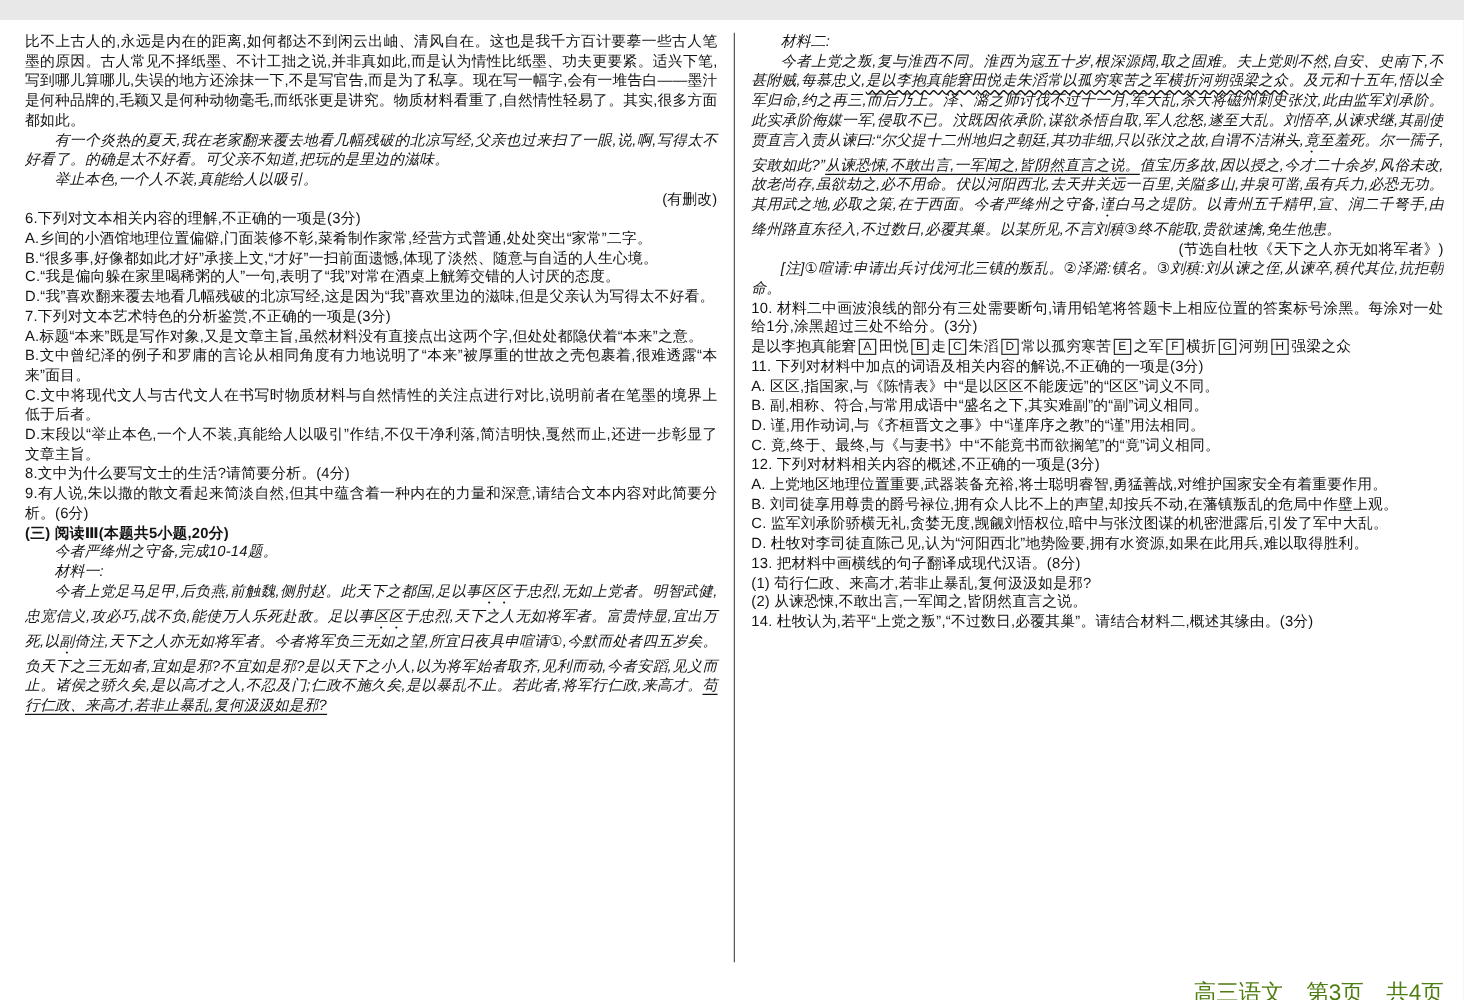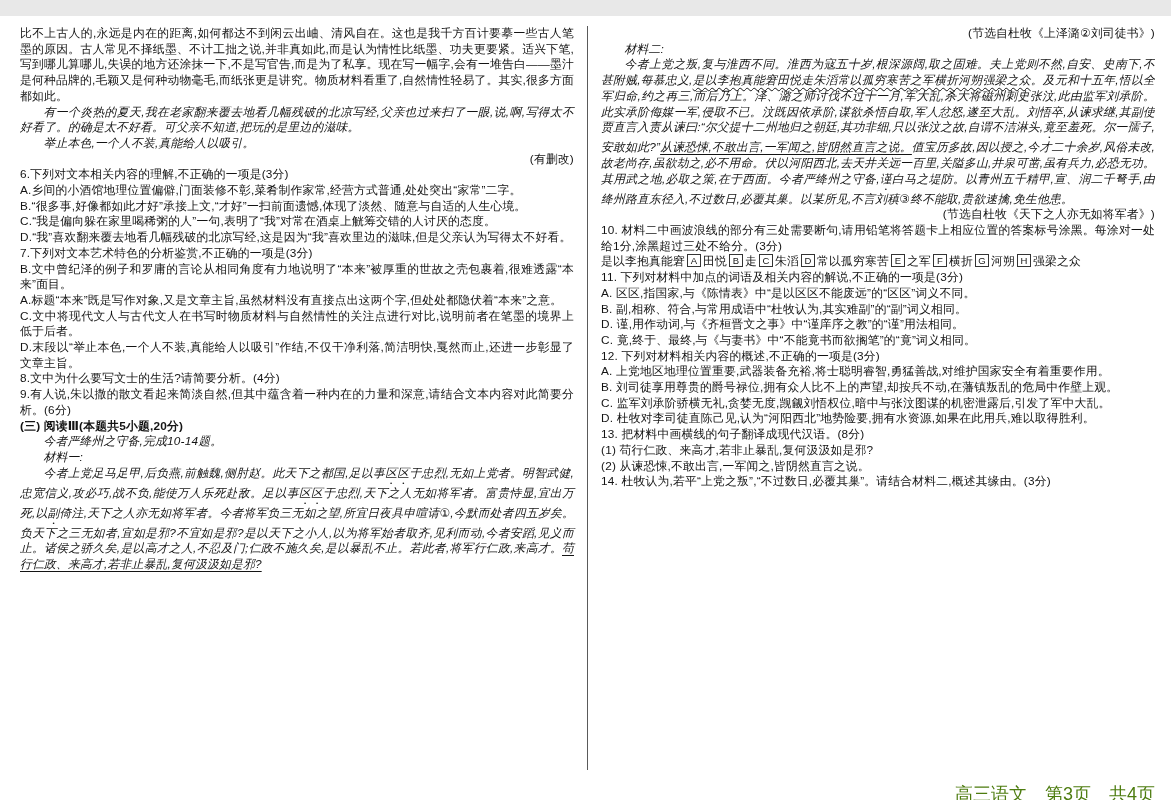--- a/index.html
+++ b/index.html
@@ -43,42 +43,42 @@
         <p><span>比不上古人的,永远是内在的距离,如何都达不到闲云出岫、清风自在。这也是我千方百计要摹一些古人笔墨的原因。古人常见不择纸墨、不计工拙之说,并非真如此,而是认为情性比纸墨、功夫更要紧。适兴下笔,写到哪儿算哪儿,失误的地方还涂抹一下,不是写官告,而是为了私享。现在写一幅字,会有一堆告白——墨汁是何种品牌的,毛颖又是何种动物毫毛,而纸张更是讲究。物质材料看重了,自然情性轻易了。其实,很多方面都如此。</span></p>
         <p class="indent"><span>有一个炎热的夏天,我在老家翻来覆去地看几幅残破的北凉写经,父亲也过来扫了一眼,说,啊,写得太不好看了。的确是太不好看。可父亲不知道,把玩的是里边的滋味。</span></p>
         <p class="indent"><span>举止本色,一个人不装,真能给人以吸引。</span></p>
         <p class="right"><span>(有删改)</span></p>
         <p><span>6.下列对文本相关内容的理解,不正确的一项是(3分)</span></p>
         <p><span>A.乡间的小酒馆地理位置偏僻,门面装修不彰,菜肴制作家常,经营方式普通,处处突出“家常”二字。</span></p>
         <p><span>B.“很多事,好像都如此才好”承接上文,“才好”一扫前面遗憾,体现了淡然、随意与自适的人生心境。</span></p>
         <p><span>C.“我是偏向躲在家里喝稀粥的人”一句,表明了“我”对常在酒桌上觥筹交错的人讨厌的态度。</span></p>
         <p><span>D.“我”喜欢翻来覆去地看几幅残破的北凉写经,这是因为“我”喜欢里边的滋味,但是父亲认为写得太不好看。</span></p>
         <p><span>7.下列对文本艺术特色的分析鉴赏,不正确的一项是(3分)</span></p>
+        <p><span>A.标题“本来”既是写作对象,又是文章主旨,虽然材料没有直接点出这两个字,但处处都隐伏着“本来”之意。</span></p>
         <p><span>B.文中曾纪泽的例子和罗庸的言论从相同角度有力地说明了“本来”被厚重的世故之壳包裹着,很难透露“本来”面目。</span></p>
-        <p><span>A.标题“本来”既是写作对象,又是文章主旨,虽然材料没有直接点出这两个字,但处处都隐伏着“本来”之意。</span></p>
         <p><span>C.文中将现代文人与古代文人在书写时物质材料与自然情性的关注点进行对比,说明前者在笔墨的境界上低于后者。</span></p>
         <p><span>D.末段以“举止本色,一个人不装,真能给人以吸引”作结,不仅干净利落,简洁明快,戛然而止,还进一步彰显了文章主旨。</span></p>
         <p><span>8.文中为什么要写文士的生活?请简要分析。(4分)</span></p>
         <p><span>9.有人说,朱以撒的散文看起来简淡自然,但其中蕴含着一种内在的力量和深意,请结合文本内容对此简要分析。(6分)</span></p>
         <p class="bold"><span>(三) 阅读Ⅲ(本题共5小题,20分)</span></p>
         <p class="indent"><span>今者严绛州之守备,完成10-14题。</span></p>
         <p class="indent"><span>材料一:</span></p>
         <p class="indent"><span>今者上党足马足甲,后负燕,前触魏,侧肘赵。此天下之都国,足以事</span><span class="dots">区区</span><span>于忠烈,无如上党者。明智武健,忠宽信义,攻必巧,战不负,能使万人乐死赴敌。足以事</span><span class="dots">区区</span><span>于忠烈,天下之人无如将军者。富贵恃显,宜出万死,以</span><span class="dots">副</span><span>倚注,天下之人亦无如将军者。今者将军负三无如之望,所宜日夜具申喧请①,今默而处者四五岁矣。负天下之三无如者,宜如是邪?不宜如是邪?是以天下之小人,以为将军始者取齐,见利而动,今者安蹈,见义而止。诸侯之骄久矣,是以高才之人,不忍及门;仁政不施久矣,是以暴乱不止。若此者,将军行仁政,来高才。</span><span class="u">苟行仁政、来高才,若非止暴乱,复何汲汲如是邪?</span></p>
       </div>
     <div class="divider"></div>
     <div class="col col-right" id="col-right">
-        <p class="right"><span>(节选自杜牧《上泽潞②刘司徒书》)</span></p>
         <p class="indent"><span>材料二:</span></p>
         <p class="indent"><span>今者上党之叛,复与淮西不同。淮西为寇五十岁,根深源阔,取之固难。夫上党则不然,自安、史南下,不甚附贼,每慕忠义,</span><span class="wavy">是以李抱真能窘田悦走朱滔常以孤穷寒苦之军横折河朔强梁之众</span><span>。及元和十五年,悟以全军归命,约之再三,而后乃上。泽、潞之师讨伐不过十一月,军大乱,杀大将磁州刺史张汶,此由监军刘承阶。此实承阶侮媒一军,侵取不已。汶既因依承阶,谋欲杀悟自取,军人忿怒,遂至大乱。刘悟卒,从谏求继,其副使贾直言入责从谏曰:“尔父提十二州地归之朝廷,其功非细,只以张汶之故,自谓不洁淋头,</span><span class="dots">竟</span><span>至羞死。尔一孺子,安敢如此?”</span><span class="u">从谏恐悚,不敢出言,一军闻之,皆阴然直言之说。</span><span>值宝历多故,因以授之,今才二十余岁,风俗未改,故老尚存,虽欲劫之,必不用命。伏以河阳西北,去天井关远一百里,关隘多山,井泉可凿,虽有兵力,必恐无功。其用武之地,必取之策,在于西面。今者严绛州之守备,</span><span class="dots">谨</span><span>白马之堤防。以青州五千精甲,宣、润二千弩手,由绛州路直东径入,不过数日,必覆其巢。以某所见,不言刘稹③终不能取,贵欲速擒,免生他患。</span></p>
         <p class="right"><span>(节选自杜牧《天下之人亦无如将军者》)</span></p>
+        <p class="indent"><span>[注]①喧请:申请出兵讨伐河北三镇的叛乱。②泽潞:镇名。③刘稹:刘从谏之侄,从谏卒,稹代其位,抗拒朝命。</span></p>
         <p><span>10. 材料二中画波浪线的部分有三处需要断句,请用铅笔将答题卡上相应位置的答案标号涂黑。每涂对一处给1分,涂黑超过三处不给分。(3分)</span></p>
         <p><span>是以李抱真能窘</span><span class="box">A</span><span>田悦</span><span class="box">B</span><span>走</span><span class="box">C</span><span>朱滔</span><span class="box">D</span><span>常以孤穷寒苦</span><span class="box">E</span><span>之军</span><span class="box">F</span><span>横折</span><span class="box">G</span><span>河朔</span><span class="box">H</span><span>强梁之众</span></p>
         <p><span>11. 下列对材料中加点的词语及相关内容的解说,不正确的一项是(3分)</span></p>
         <p><span>A. 区区,指国家,与《陈情表》中“是以区区不能废远”的“区区”词义不同。</span></p>
-        <p><span>B. 副,相称、符合,与常用成语中“杜牧认为,其实难副”的“副”词义相同。</span></p>
+        <p><span>B. 副,相称、符合,与常用成语中“盛名之下,其实难副”的“副”词义相同。</span></p>
         <p><span>D. 谨,用作动词,与《齐桓晋文之事》中“谨庠序之教”的“谨”用法相同。</span></p>
         <p><span>C. 竟,终于、最终,与《与妻书》中“不能竟书而欲搁笔”的“竟”词义相同。</span></p>
         <p><span>12. 下列对材料相关内容的概述,不正确的一项是(3分)</span></p>
         <p><span>A. 上党地区地理位置重要,武器装备充裕,将士聪明睿智,勇猛善战,对维护国家安全有着重要作用。</span></p>
         <p><span>B. 刘司徒享用尊贵的爵号禄位,拥有众人比不上的声望,却按兵不动,在藩镇叛乱的危局中作壁上观。</span></p>
         <p><span>C. 监军刘承阶骄横无礼,贪婪无度,觊觎刘悟权位,暗中与张汶图谋的机密泄露后,引发了军中大乱。</span></p>
         <p><span>D. 杜牧对李司徒直陈己见,认为“河阳西北”地势险要,拥有水资源,如果在此用兵,难以取得胜利。</span></p>
         <p><span>13. 把材料中画横线的句子翻译成现代汉语。(8分)</span></p>
         <p><span>(1) 苟行仁政、来高才,若非止暴乱,复何汲汲如是邪?</span></p>
         <p><span>(2) 从谏恐悚,不敢出言,一军闻之,皆阴然直言之说。</span></p>

